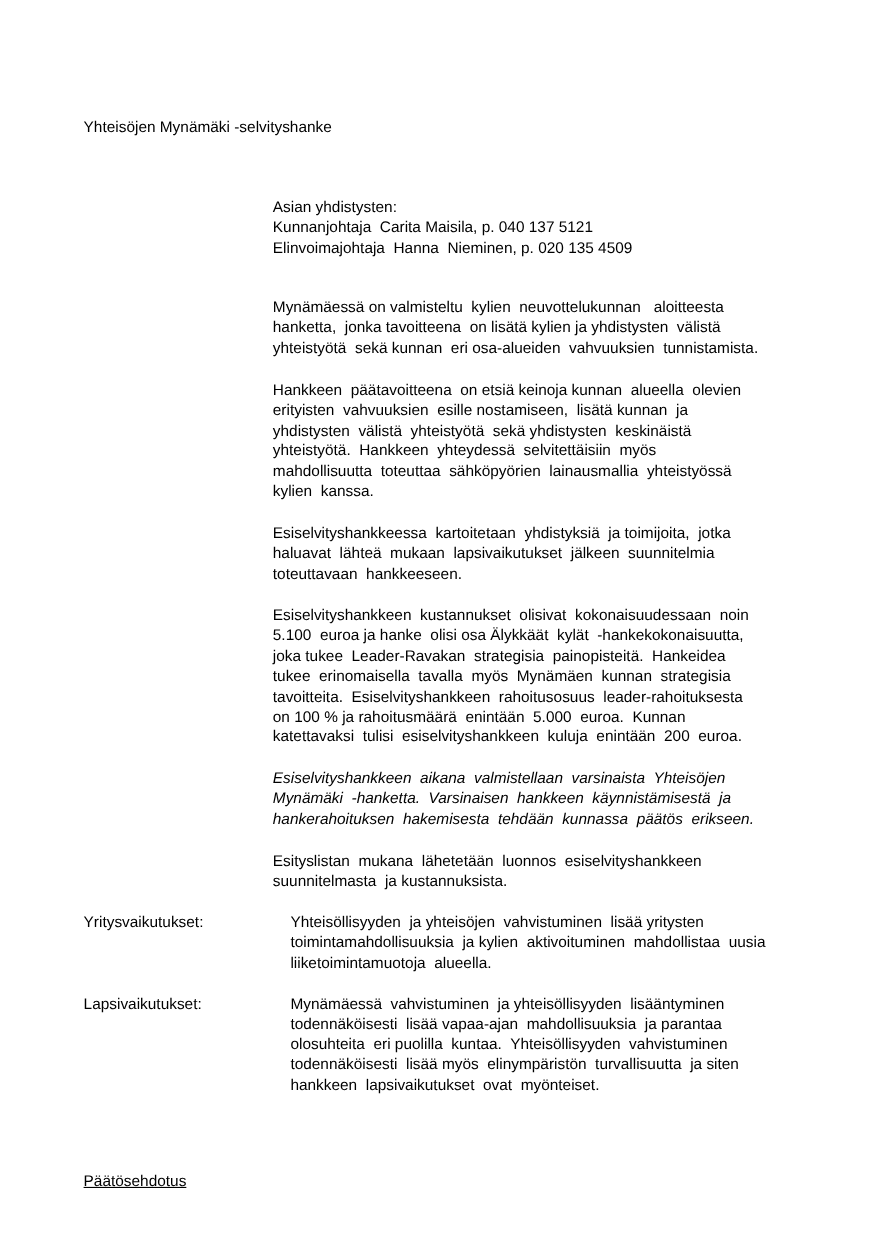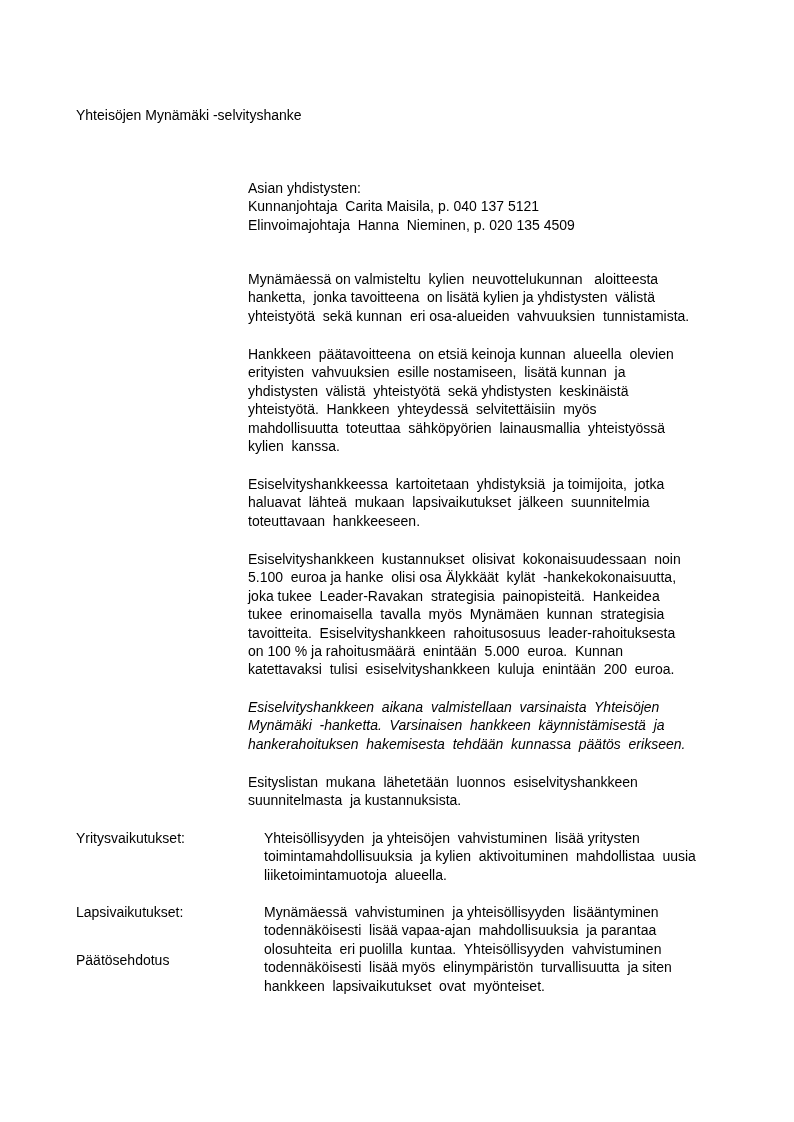--- a/index.html
+++ b/index.html
@@ -32,21 +32,21 @@
   .p1 { top: 270px; }
   .p2 { top: 345px; }
   .p3 { top: 475px; }
   .p4 { top: 550px; }
   .p5 { top: 698px; font-style: italic; }
   .p6 { top: 773px; }
   .impact-label { left: 76px; width: 165px; }
   .impact-text  { left: 248px; width: 520px; margin-left: 16px; }
   .row1 { top: 829px; }
   .row2 { top: 903px; }
-  .decision { left: 76px; top: 951px; }
+  .decision { left: 76px; top: 1064px; text-decoration: underline; }
 </style>
 </head>
 <body>
 
 <div class="page">
 
   <div class="abs doc-title pre">Yhteisöjen Mynämäki -selvityshanke</div>
 
 
   <div class="abs preparers">

